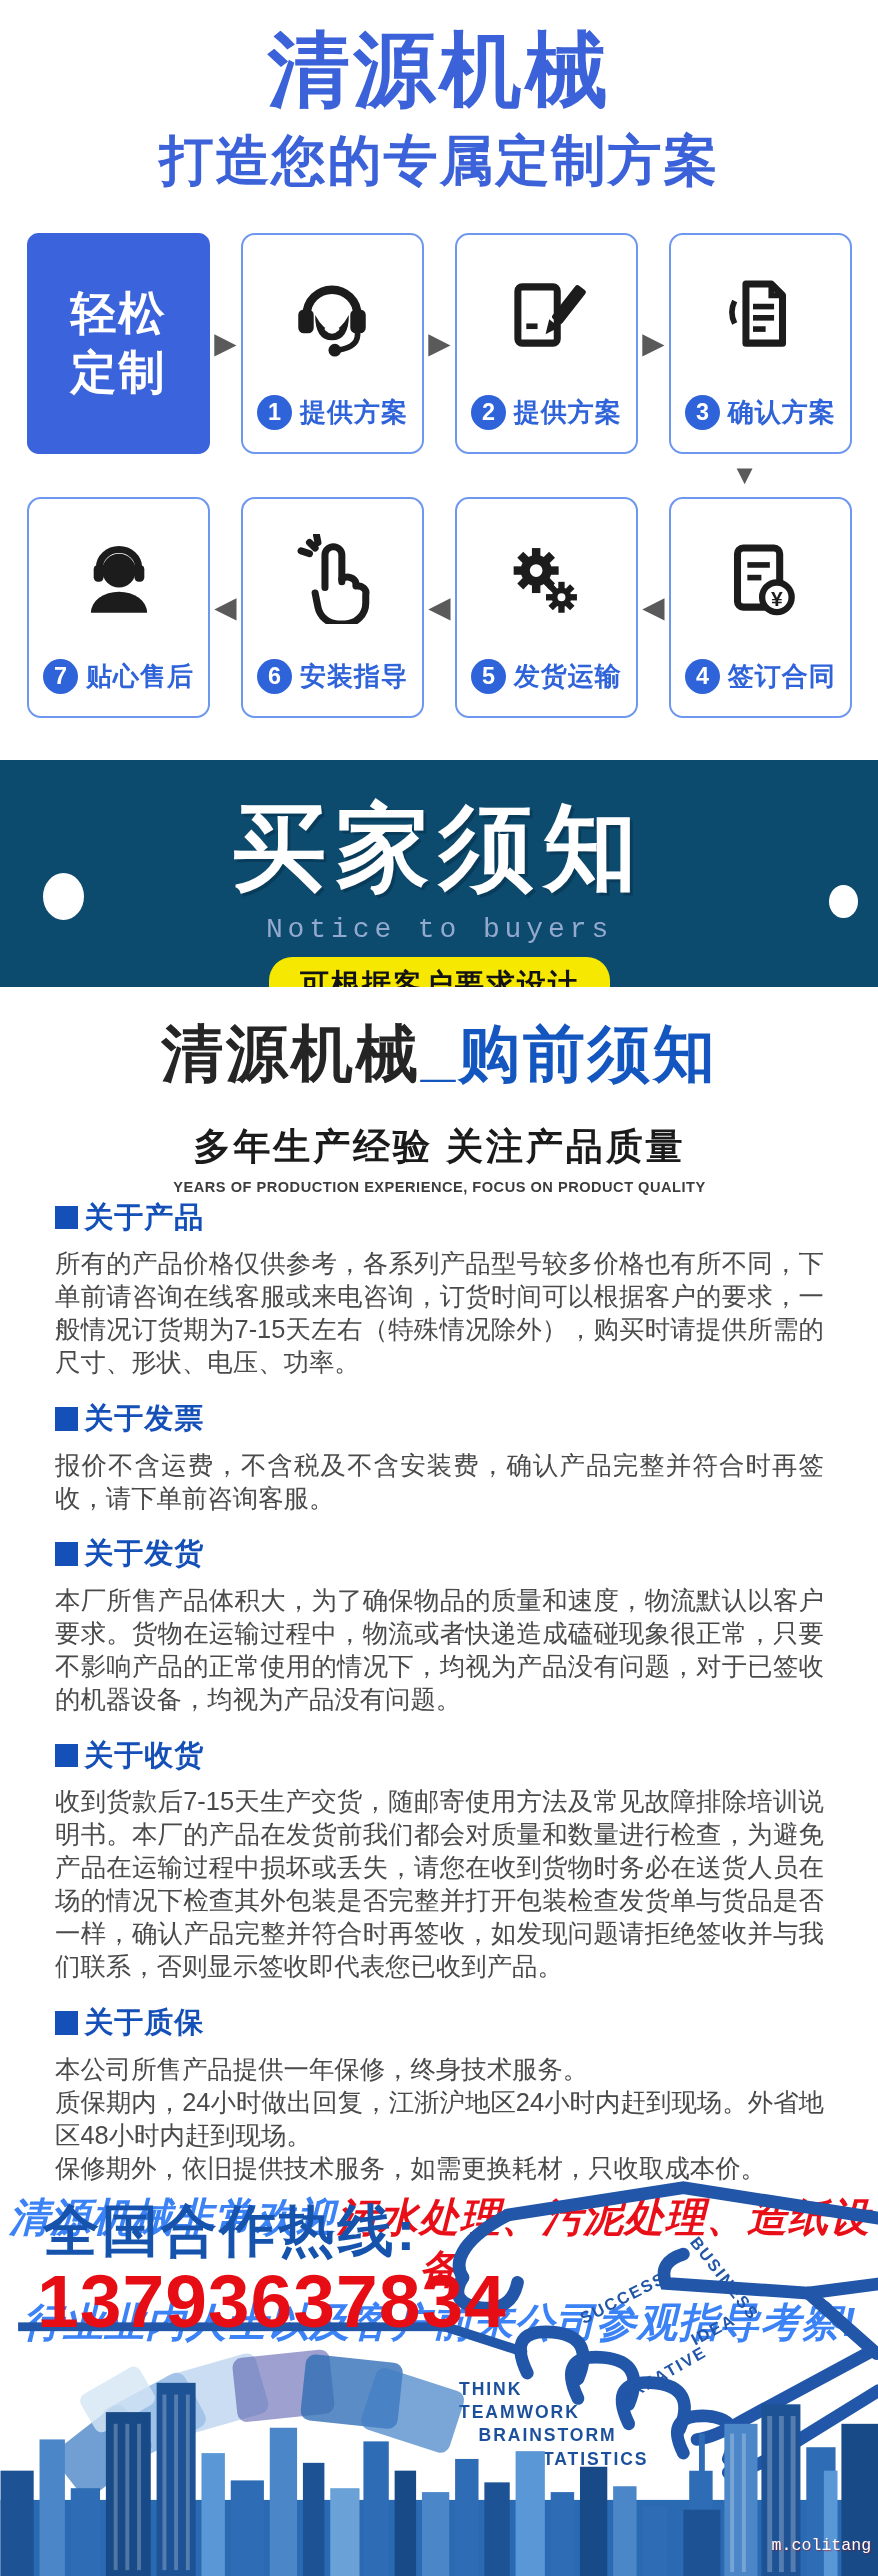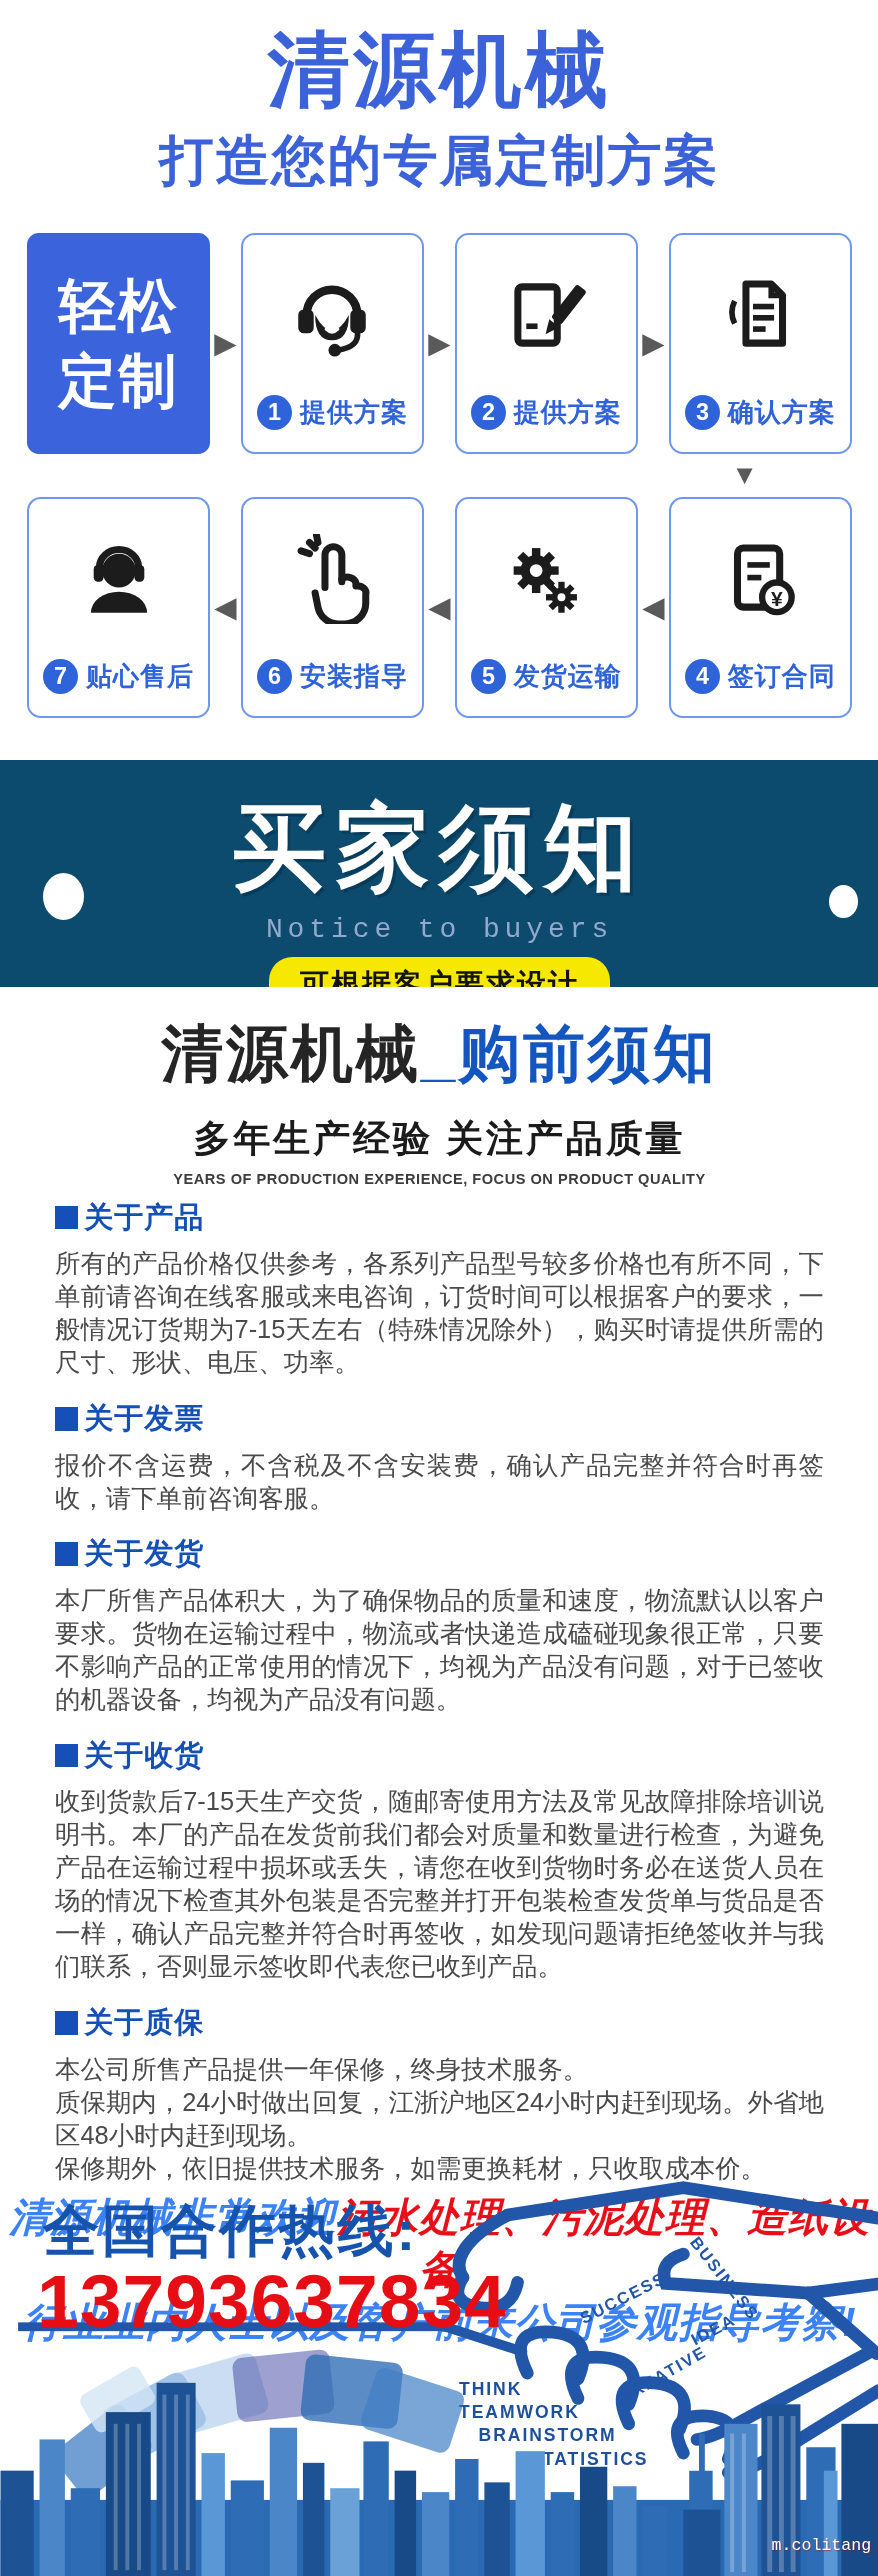--- a/index.html
+++ b/index.html
@@ -13,21 +13,21 @@
   .hero-brand { color:#3c62d9; font-size:82px; font-weight:900; letter-spacing:3.9px; line-height:1.05; }
   .hero-tagline { color:#3c62d9; font-size:54px; font-weight:900; letter-spacing:2px; margin-top:11.7px; }
   
   .process { padding:5.9px 27px 0 27px; height:533px; }
   .proc-row { display:flex; align-items:stretch; justify-content:space-between; height:221px; }
   .proc-arrow { align-self:center; color:#5a5a5a; font-size:29px; width:25.4px; text-align:center; }
   .down-arrow-row { height:43px; line-height:43px; text-align:right; padding-right:94px; color:#5a5a5a; font-size:27px; }
   .easy-box {
     width:183px; background:#3b63dc; border-radius:11.7px; color:#fff;
     display:flex; flex-direction:column; justify-content:center; align-items:center;
-    font-size:58px; font-weight:900; line-height:1.3; letter-spacing:2px;
+    font-size:46px; font-weight:900; line-height:1.3; letter-spacing:2px;
   }
   .step-card {
     width:183px; background:#fff; border:2px solid #6e97ef; border-radius:13.7px;
     display:flex; flex-direction:column; align-items:center; justify-content:flex-end;
     padding-bottom:21.5px;
   }
   .step-icon { flex:1; display:flex; align-items:center; justify-content:center; color:#1c1c1c; }
   .step-icon svg { display:block; }
   .step-caption { display:flex; align-items:center; gap:7.8px; }
   .step-num {
@@ -46,21 +46,21 @@
     display:inline-block; margin-top:11.7px; background:#f6e800; color:#131313;
     font-size:29px; font-weight:900; letter-spacing:2px; padding:7.8px 31px; border-radius:23.4px;
   }
   .banner-dot { position:absolute; background:#fff; border-radius:50%; }
   .banner-dot.left { width:41px; height:47px; left:43px; top:113px; }
   .banner-dot.right { width:29px; height:33px; right:21.5px; top:125px; }
   
   .notice-head { text-align:center; padding-top:25.4px; height:191px; }
   .notice-title { font-size:62px; font-weight:900; color:#252525; letter-spacing:2.9px; }
   .notice-title .blue { color:#1456c0; }
-  .notice-subtitle { font-size:37px; font-weight:700; color:#1b1b1b; margin-top:18px; letter-spacing:2.9px;text-align:center; }
+  .notice-subtitle { font-size:37px; font-weight:700; color:#1b1b1b; margin-top:26px; letter-spacing:2.9px;text-align:center; }
   .notice-subtitle-en { font-size:14.6px; font-weight:700; color:#3c3c3c; margin-top:6.8px; letter-spacing:0.5px; }
   
   .sections { padding:0 55px; }
   .sec-heading { margin:19.5px 0 9.8px 0; display:flex; align-items:center; }
   .sec-square { width:23.4px; height:23.4px; background:#1450b8; display:inline-block; margin-right:5.9px; }
   .sec-title { color:#1450b8; font-size:29px; font-weight:900; letter-spacing:1px; }
   .sec-body { color:#4a4a4a; font-size:25.4px; line-height:1.3; text-align:justify; }
   
   .welcome { text-align:center; margin-top:5.9px; font-style:italic; font-weight:900; font-size:40px; line-height:1.32; letter-spacing:1px; }
   .welcome .blue { color:#3b82f6; }

